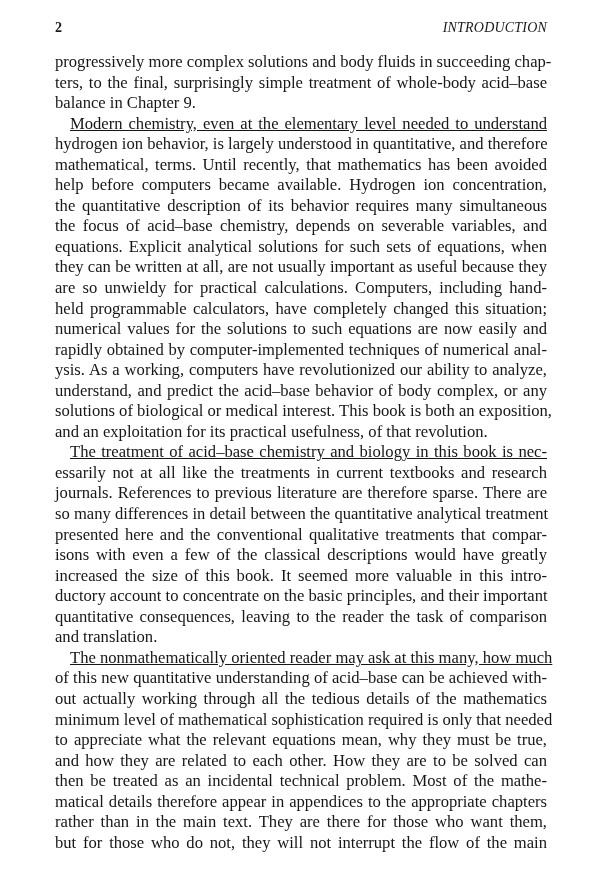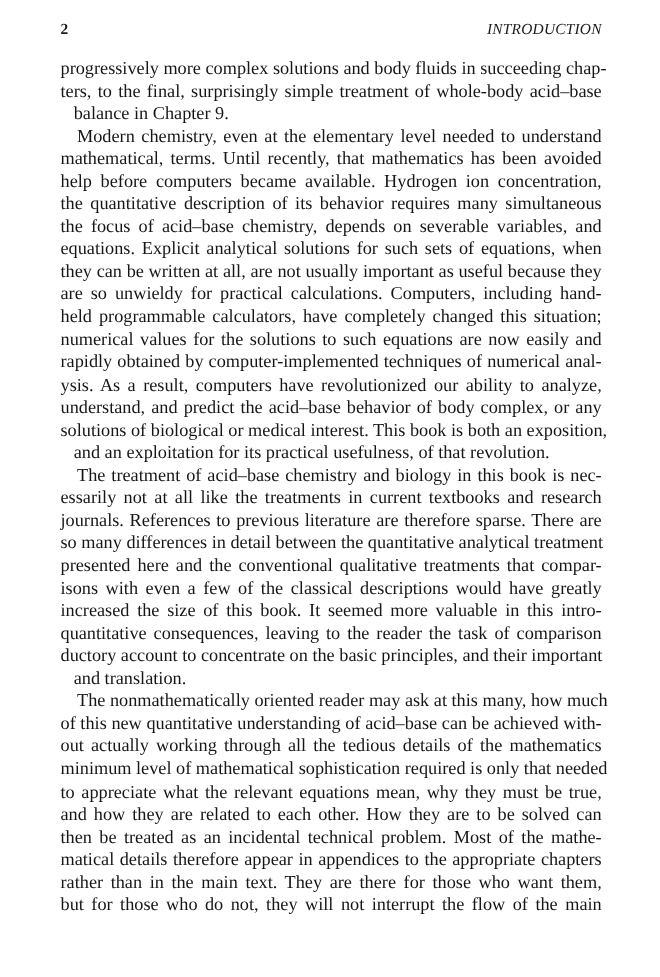--- a/index.html
+++ b/index.html
@@ -5,64 +5,65 @@
   html, body { margin: 0; padding: 0; background: #ffffff; }
   body { width: 600px; height: 888px; position: relative; overflow: hidden; }
   .page { position: absolute; left: 0; top: 0; width: 600px; height: 888px; background: #fff; color: #1a1a1a; }
   .running-head { position: absolute; top: 20px; left: 55px; width: 492px; height: 20px;
     font-family: "Liberation Serif", serif; font-size: 14px; color: #1a1a1a; }
   .page-number { position: absolute; left: 0; top: 0; font-weight: bold; }
   .chapter-title { position: absolute; right: 0; top: 0; letter-spacing: 0.2px; font-style: italic; }
   .body-text { position: absolute; left: 55px; top: 52px; width: 492px;
     font-family: "Liberation Serif", serif; font-size: 16.6px; line-height: 20.55px; color: #161616; }
   .line { display: block; height: 20.55px; white-space: nowrap; text-align: justify; text-align-last: justify; }
-  .line.indent { padding-left: 15px; }
-  .line.last { text-align-last: left; margin-left: 12px; }
+  .line.indent { padding-left: 15px; text-decoration: underline; }
+  .line.last { text-align-last: left; }
 </style>
 </head>
 <body>
 
 <div class="page">
   <div class="running-head">
     <span class="page-number">2</span>
     <span class="chapter-title">INTRODUCTION</span>
   </div>
   <div class="body-text" id="body-text">
       <div>
         <span class="line">progressively more complex solutions and body fluids in succeeding chap-</span>
         <span class="line">ters, to the final, surprisingly simple treatment of whole-body acid–base</span>
         <span class="line last">balance in Chapter 9.</span>
       </div>
       <div>
         <span class="line indent">Modern chemistry, even at the elementary level needed to understand</span>
+        <span class="line">hydrogen ion behavior, is largely understood in quantitative, and therefore</span>
         <span class="line">mathematical, terms. Until recently, that mathematics has been avoided</span>
         <span class="line">help before computers became available. Hydrogen ion concentration,</span>
         <span class="line">the quantitative description of its behavior requires many simultaneous</span>
         <span class="line">the focus of acid–base chemistry, depends on severable variables, and</span>
         <span class="line">equations. Explicit analytical solutions for such sets of equations, when</span>
         <span class="line">they can be written at all, are not usually important as useful because they</span>
         <span class="line">are so unwieldy for practical calculations. Computers, including hand-</span>
         <span class="line">held programmable calculators, have completely changed this situation;</span>
         <span class="line">numerical values for the solutions to such equations are now easily and</span>
         <span class="line">rapidly obtained by computer-implemented techniques of numerical anal-</span>
-        <span class="line">ysis. As a result, computers have revolutionized our ability to analyze,</span>
+        <span class="line">ysis. As a working, computers have revolutionized our ability to analyze,</span>
         <span class="line">understand, and predict the acid–base behavior of body complex, or any</span>
         <span class="line">solutions of biological or medical interest. This book is both an exposition,</span>
         <span class="line last">and an exploitation for its practical usefulness, of that revolution.</span>
       </div>
       <div>
         <span class="line indent">The treatment of acid–base chemistry and biology in this book is nec-</span>
         <span class="line">essarily not at all like the treatments in current textbooks and research</span>
         <span class="line">journals. References to previous literature are therefore sparse. There are</span>
         <span class="line">so many differences in detail between the quantitative analytical treatment</span>
         <span class="line">presented here and the conventional qualitative treatments that compar-</span>
         <span class="line">isons with even a few of the classical descriptions would have greatly</span>
         <span class="line">increased the size of this book. It seemed more valuable in this intro-</span>
+        <span class="line">ductory account to concentrate on the basic principles, and their important</span>
         <span class="line">quantitative consequences, leaving to the reader the task of comparison</span>
-        <span class="line">ductory account to concentrate on the basic principles, and their important</span>
         <span class="line last">and translation.</span>
       </div>
       <div>
         <span class="line indent">The nonmathematically oriented reader may ask at this many, how much</span>
         <span class="line">of this new quantitative understanding of acid–base can be achieved with-</span>
         <span class="line">out actually working through all the tedious details of the mathematics</span>
         <span class="line">minimum level of mathematical sophistication required is only that needed</span>
         <span class="line">to appreciate what the relevant equations mean, why they must be true,</span>
         <span class="line">and how they are related to each other. How they are to be solved can</span>
         <span class="line">then be treated as an incidental technical problem. Most of the mathe-</span>

